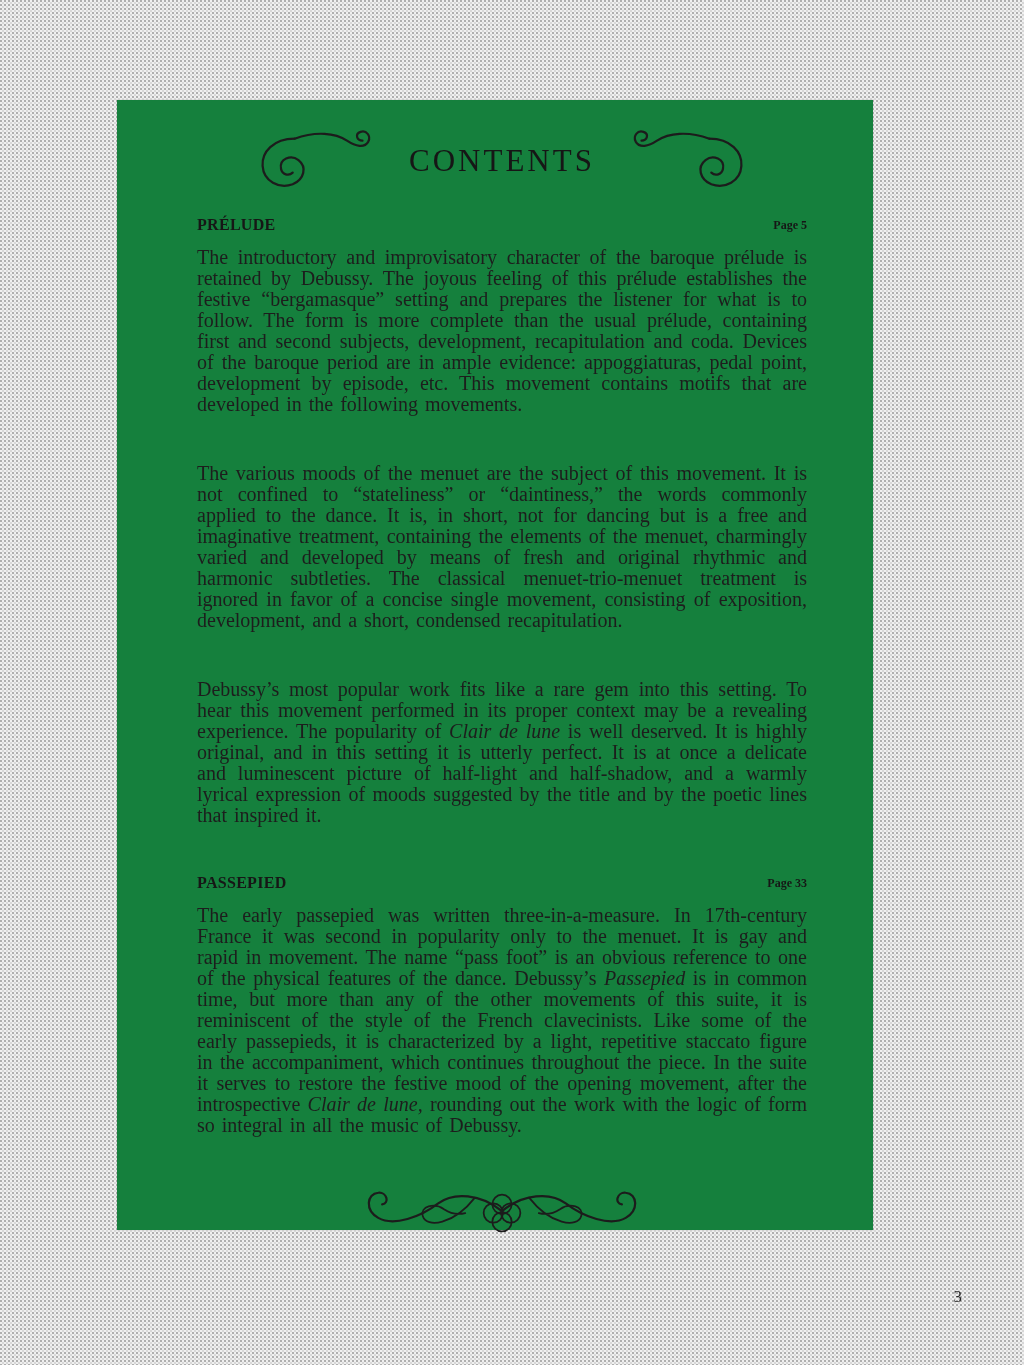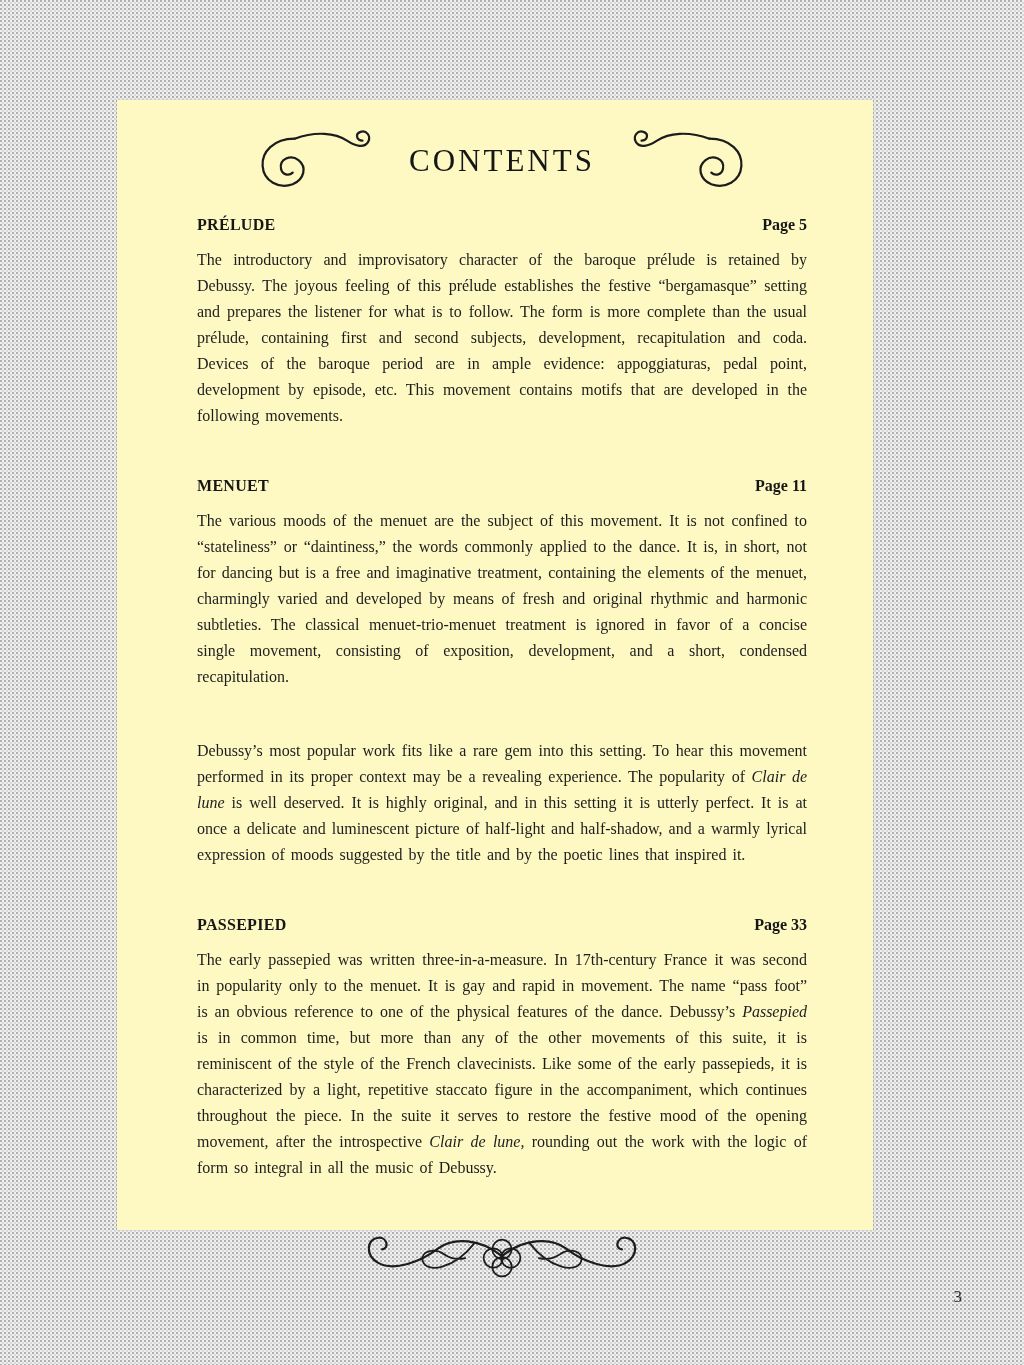--- a/index.html
+++ b/index.html
@@ -16,21 +16,21 @@
       radial-gradient(circle at 3px 3px, rgba(130,130,130,0.22) 0.8px, transparent 1.15px);
     background-size: 4px 4px;
     overflow: hidden;
   }
   .sheet {
     position: absolute;
     left: 117px;
     top: 100px;
     width: 756px;
     height: 1130px;
-    background: #fef9c3;
+    background: #15803d;
     box-shadow: 0 0 0 1px rgba(0,0,0,0.05);
     padding: 28px 66px 0 80px;
     color: #1b1b1b;
   }
   .title-row {
     display: flex;
     align-items: center;
     justify-content: center;
     gap: 36px;
     margin-bottom: 20px;
@@ -52,27 +52,27 @@
   }
   .toc-section:first-of-type .sec-head { margin-top: 22px; }
   .sec-heading {
     font-size: 16px;
     font-weight: bold;
     letter-spacing: 0.3px;
     color: #161616;
   }
   .sec-heading .hsuffix { font-weight: normal; }
   .page-ref {
-    font-size: 16px;
+    font-size: 12px;
     font-weight: bold;
     color: #161616;
   }
   .sec-para {
-    font-size: 16px;
-    line-height: 26px;
+    font-size: 20px;
+    line-height: 21px;
     text-align: justify;
     text-align-last: left;
     word-spacing: 2px;
     margin: 0 0 48px 0;
     color: #1d1d1d;
   }
   .sec-para .it { font-style: italic; }
   .bottom-ornament {
     display: flex;
     justify-content: center;
@@ -113,24 +113,20 @@
 
   <section class="toc-section">
     <div class="sec-head">
       <h2 class="sec-heading"><span>PRÉLUDE</span><span class="hsuffix"></span></h2>
       <span class="page-ref">Page 5</span>
     </div>
     <p class="sec-para"><span>The introductory and improvisatory character of the baroque prélude is retained by Debussy. The joyous feeling of this prélude establishes the festive “bergamasque” setting and prepares the listener for what is to follow. The form is more complete than the usual prélude, containing first and second subjects, development, recapitulation and coda. Devices of the baroque period are in ample evidence: appoggiaturas, pedal point, development by episode, etc. This movement contains motifs that are developed in the following movements.</span></p>
   </section>
 
   <section class="toc-section">
-    <div class="sec-head">
-      <h2 class="sec-heading"><span>MENUET</span><span class="hsuffix"></span></h2>
-      <span class="page-ref">Page 11</span>
-    </div>
     <p class="sec-para"><span>The various moods of the menuet are the subject of this movement. It is not confined to “stateliness” or “daintiness,” the words commonly applied to the dance. It is, in short, not for dancing but is a free and imaginative treatment, containing the elements of the menuet, charmingly varied and developed by means of fresh and original rhythmic and harmonic subtleties. The classical menuet-trio-menuet treatment is ignored in favor of a concise single movement, consisting of exposition, development, and a short, condensed recapitulation.</span></p>
   </section>
 
   <section class="toc-section">
     <p class="sec-para"><span>Debussy’s most popular work fits like a rare gem into this setting. To hear this movement performed in its proper context may be a revealing experience. The popularity of </span><span class="it">Clair de lune</span><span> is well deserved. It is highly original, and in this setting it is utterly perfect. It is at once a delicate and luminescent picture of half-light and half-shadow, and a warmly lyrical expression of moods suggested by the title and by the poetic lines that inspired it.</span></p>
   </section>
 
   <section class="toc-section">
     <div class="sec-head">
       <h2 class="sec-heading"><span>PASSEPIED</span><span class="hsuffix"></span></h2>

